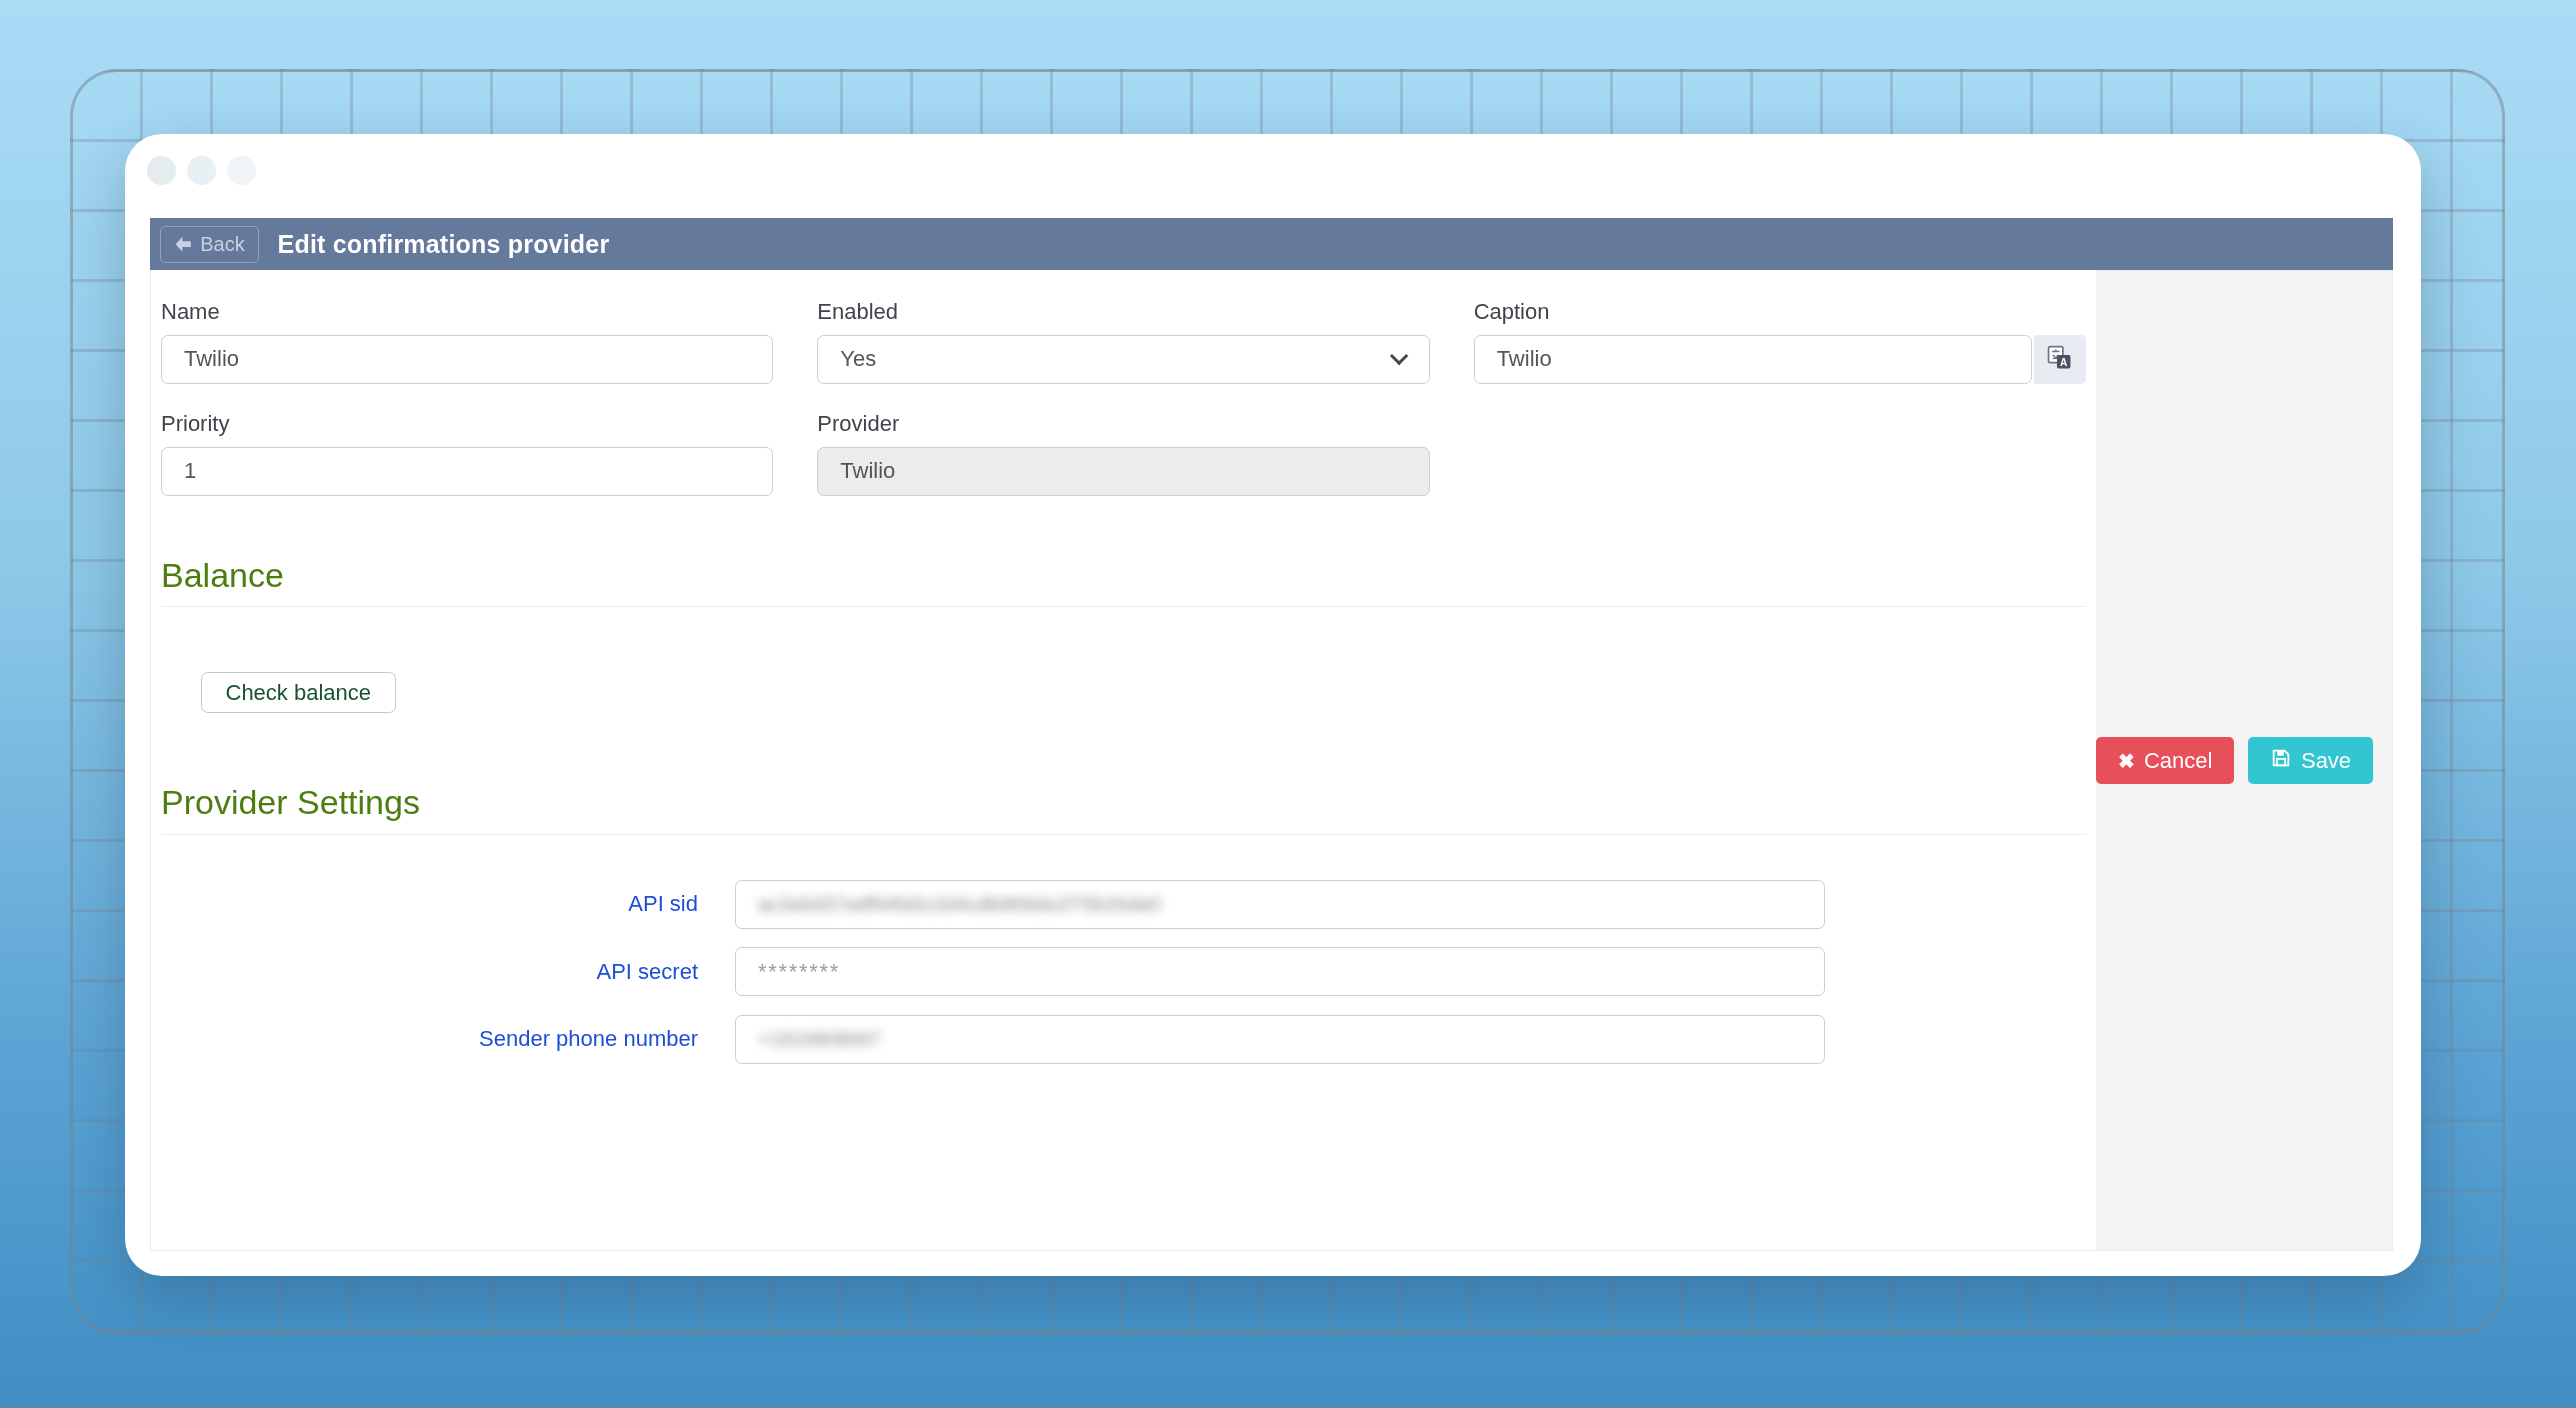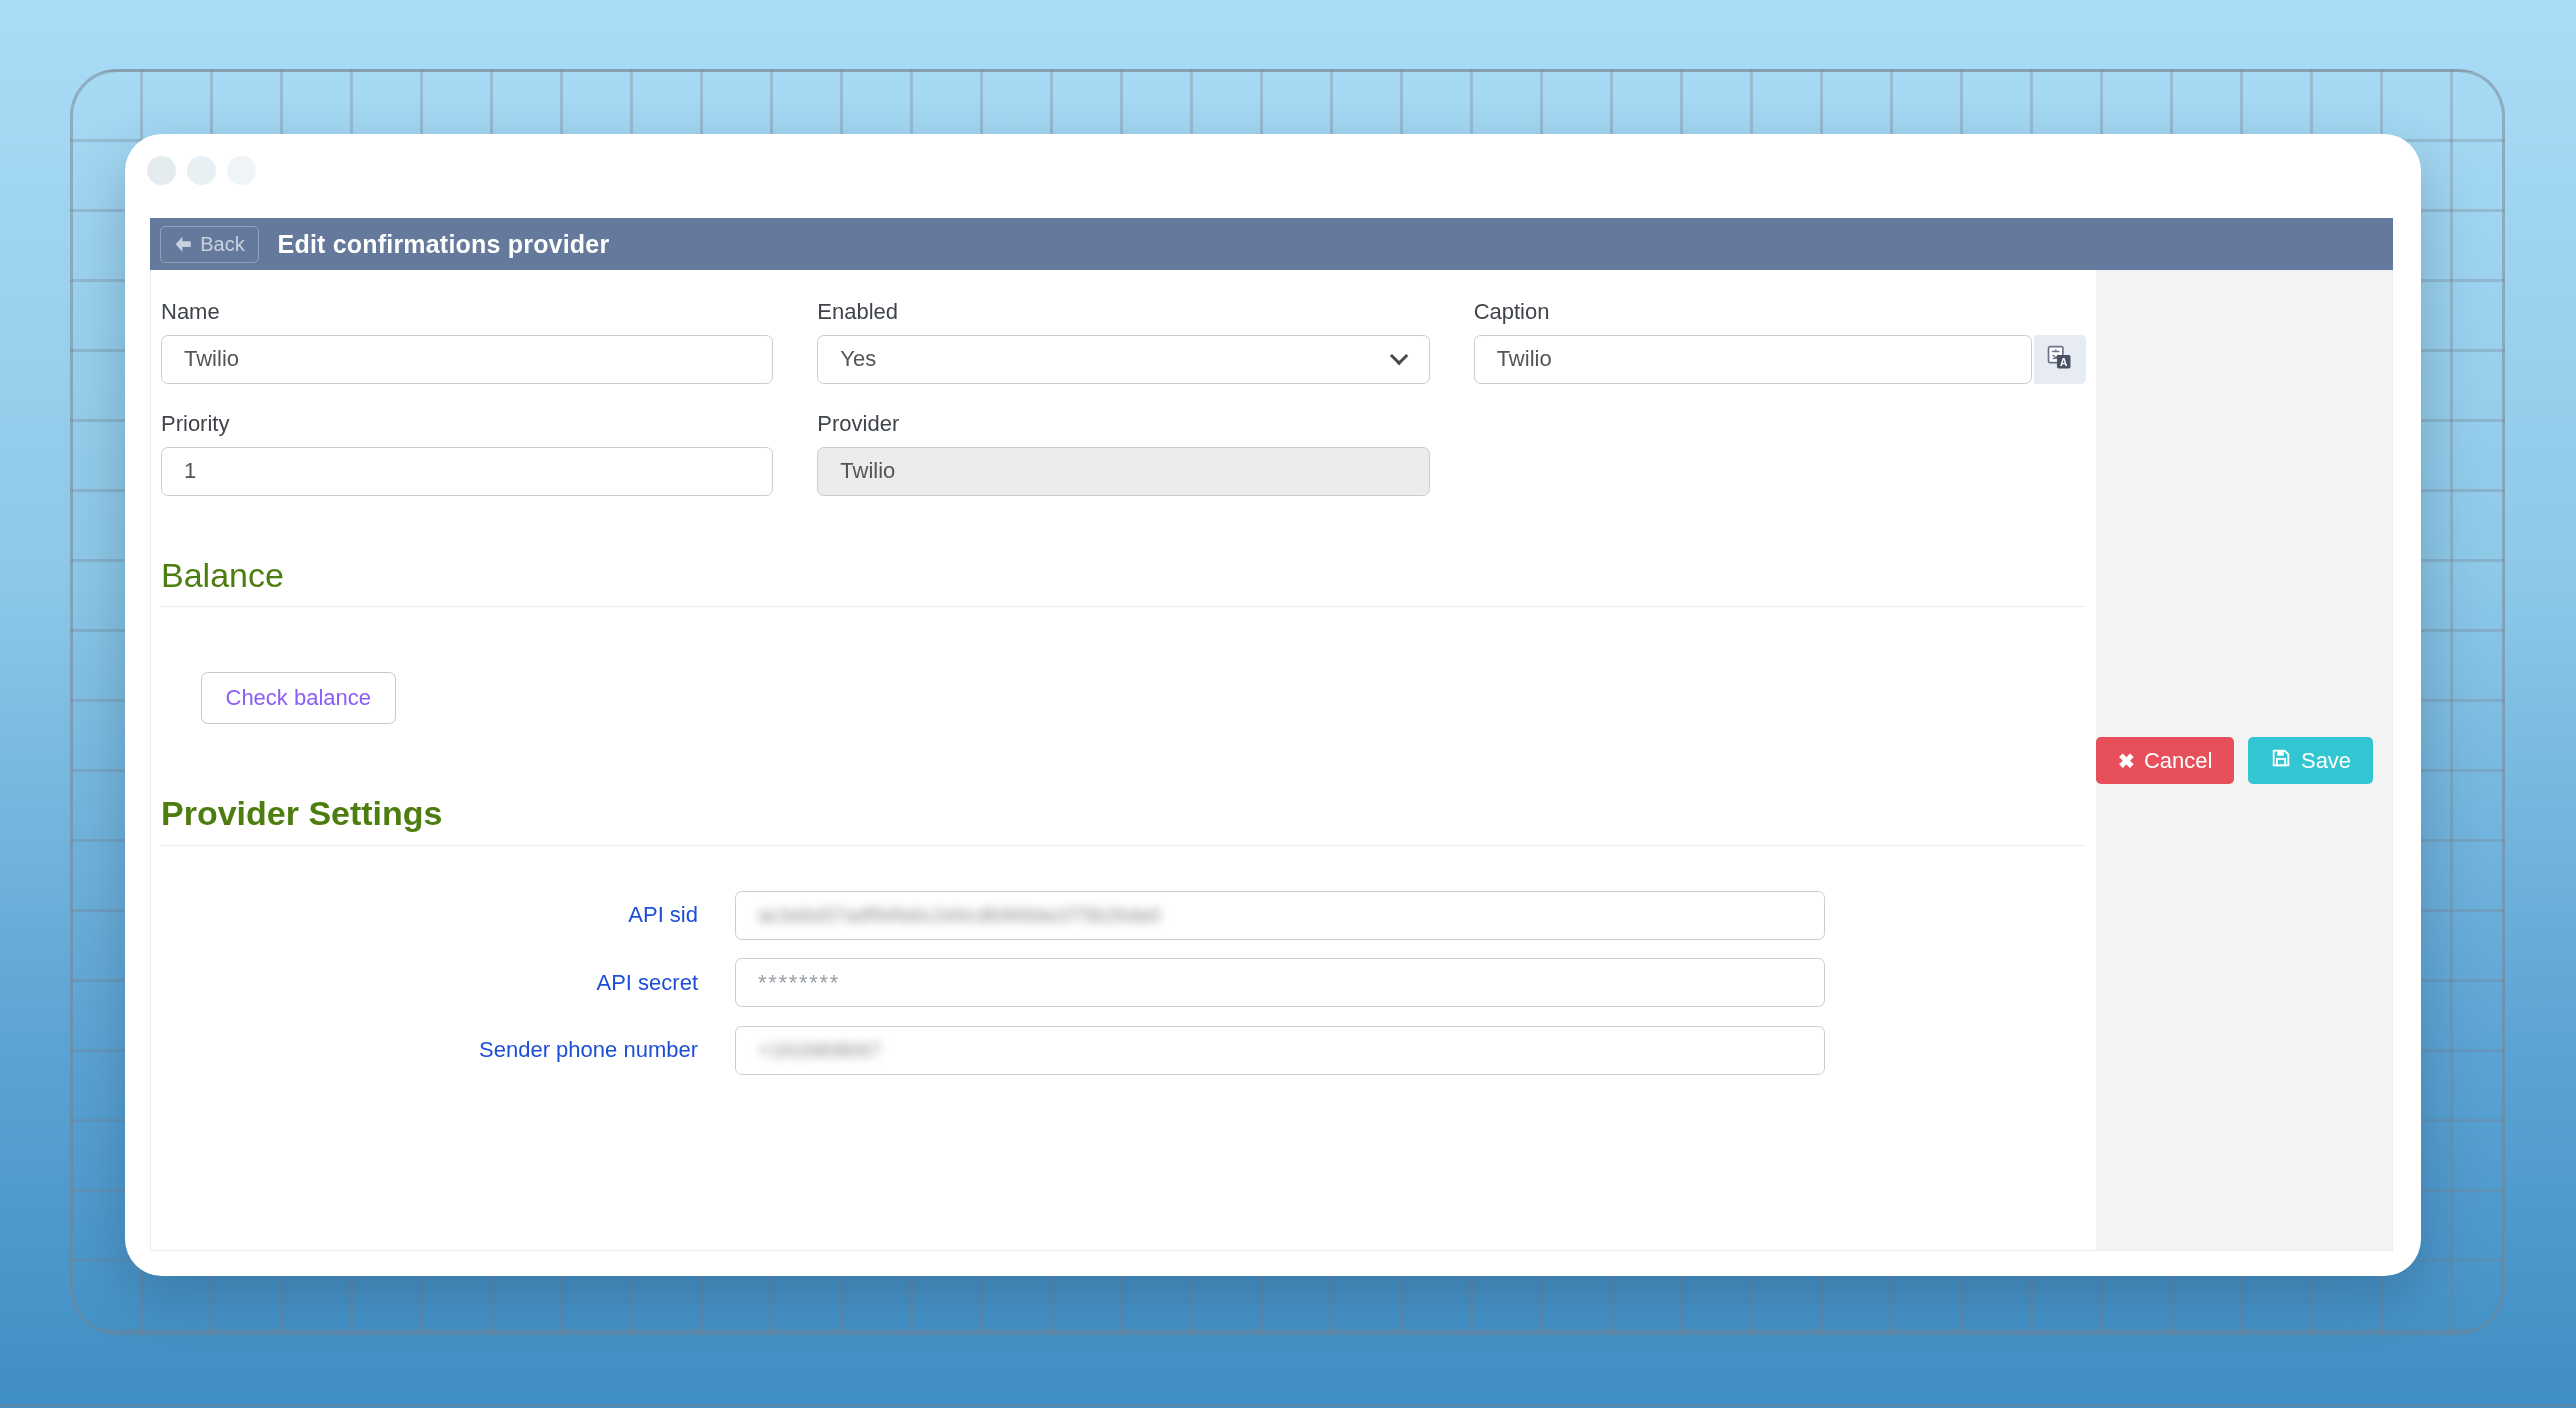--- a/index.html
+++ b/index.html
@@ -68,26 +68,26 @@
   .input-group { display:flex; align-items:stretch; }
   .input-group .control { border-radius:6.7px; flex:1 1 auto; }
   .addon {
     flex:0 0 52px; margin-left:1.7px; background:#e7ebf2; border-radius:0 5px 5px 0;
     display:flex; align-items:center; justify-content:center; cursor:pointer;
   }
 
   .section-heading { font-size:34px; font-weight:400; color:#4d7c0f; }
   .section-rule { border:none; border-top:1.7px solid #ececec; margin-top:11.7px; }
   .balance-heading { margin-top:60px; }
-  .ps-heading { margin-top:70px;font-weight:bold; }
+  .ps-heading { margin-top:70px; }
 
   .check-balance-btn {
-    margin-top:65px; margin-left:40px; height:52px; padding:0 23.5px;
+    margin-top:65px; margin-left:40px; height:41px; padding:0 23.5px;
     background:#ffffff; border:1.7px solid #c7c7c7; border-radius:6.7px;
-    font-size:22px; color:#8b5cf6; font-family:inherit; cursor:pointer;
+    font-size:22px; color:#14532d; font-family:inherit; cursor:pointer;
   }
 
   .ps-rows { margin-top:45px; display:flex; flex-direction:column; gap:18.4px; }
   .ps-row { display:flex; align-items:center; }
   .ps-label { width:537px; text-align:right; margin-right:37px; font-size:22px; color:#1d4ed8; }
   .ps-input { width:1090px; }
   .blurred { filter:blur(5px); color:#8a8a8a; font-size:20px; white-space:nowrap; }
   .masked { color:#9aa0a6; letter-spacing:1.7px; }
 
   

